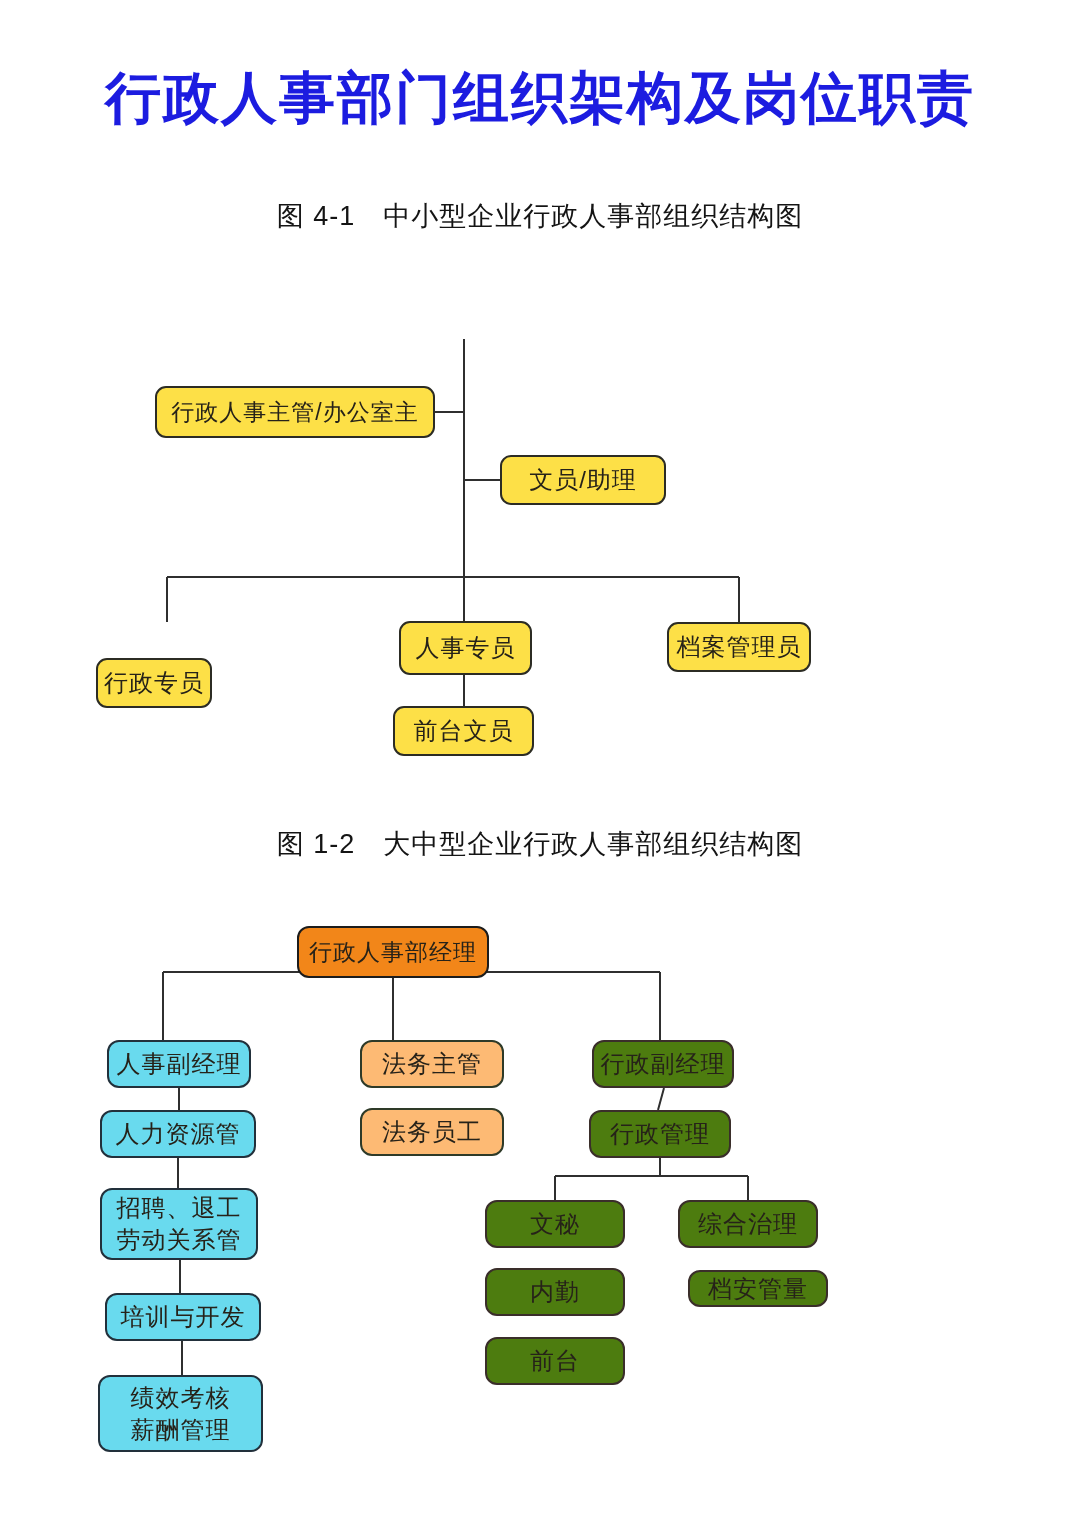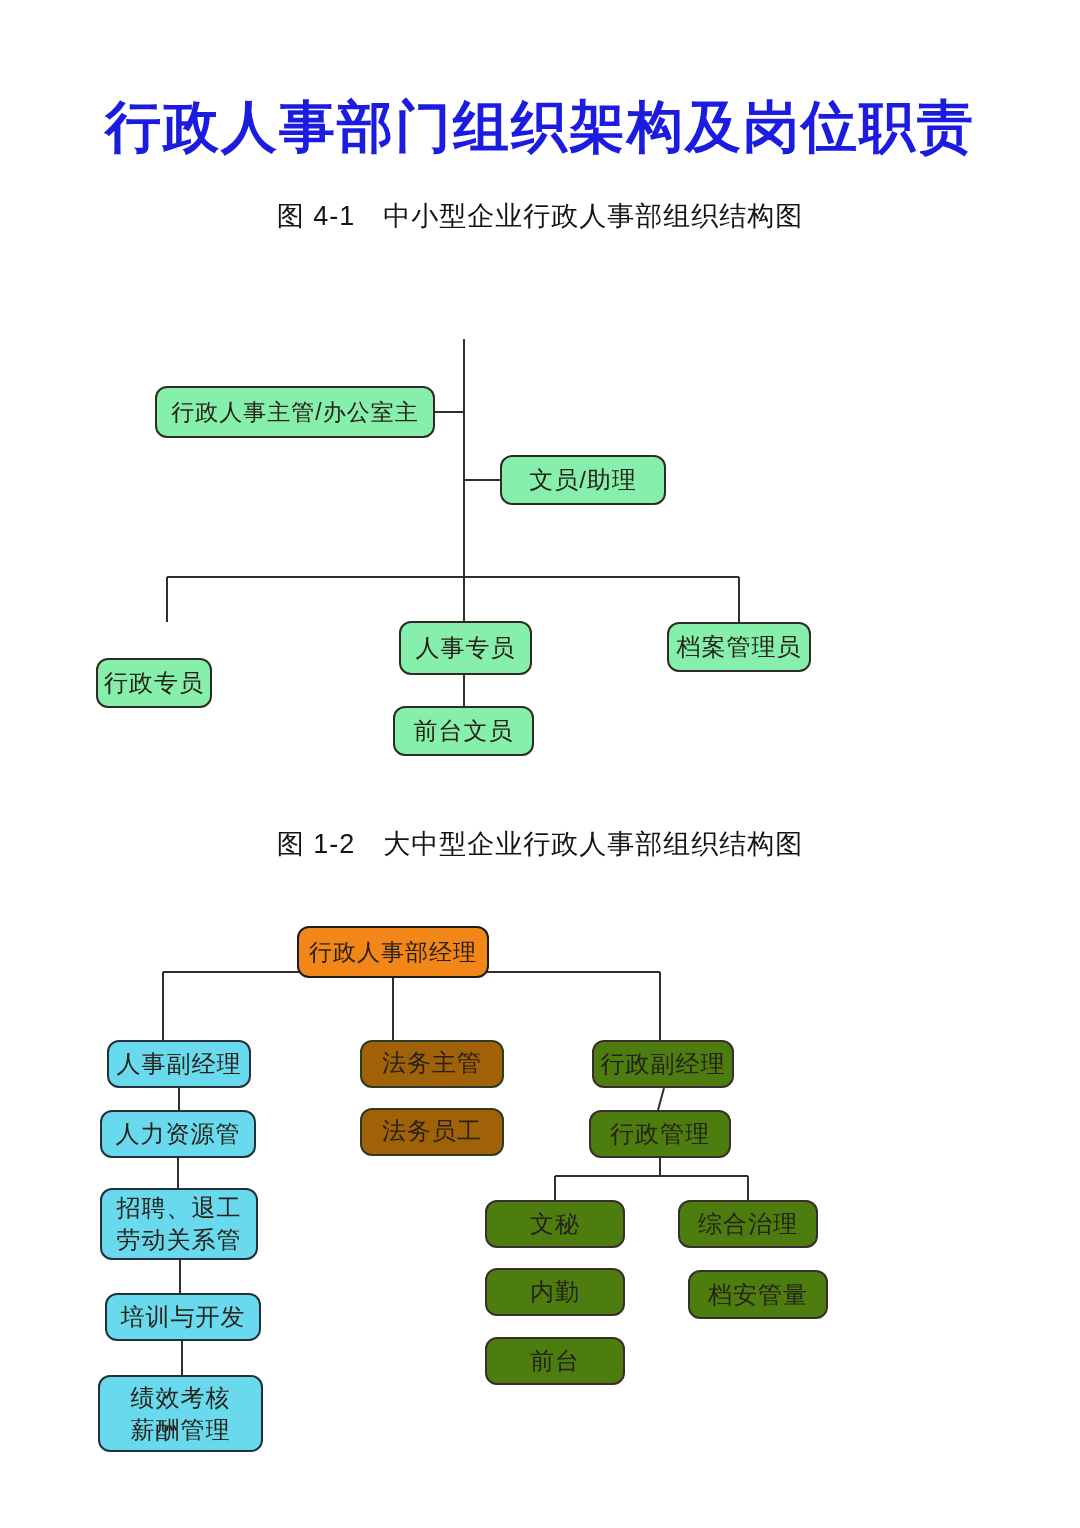--- a/index.html
+++ b/index.html
@@ -2,41 +2,41 @@
 <html><head>
 <meta charset="utf-8">
 <style>
   html,body{margin:0;padding:0;background:#ffffff;}
   .page{
     position:relative;width:1080px;height:1528px;background:#ffffff;
     font-family:"Liberation Sans",sans-serif;overflow:hidden;margin:0 auto;
   }
   .title{
     position:absolute;left:0;top:70px;width:100%;text-align:center;
-    font-size:56px;font-weight:900;color:#1c1ce0;letter-spacing:2px;line-height:1;margin-top:29px;
+    font-size:56px;font-weight:900;color:#1c1ce0;letter-spacing:2px;line-height:1;
   }
   .caption{
     position:absolute;left:0;width:100%;text-align:center;
     font-size:27px;color:#141414;line-height:1.1;letter-spacing:1px;
   }
   .caption.c1{top:202px;}
   .caption.c2{top:830px;}
   svg.lines{position:absolute;left:0;top:0;z-index:1;}
   .node{
     position:absolute;z-index:2;box-sizing:border-box;
     display:flex;flex-direction:column;align-items:center;justify-content:center;
     border:2px solid #33302b;border-radius:12px;
     font-size:24px;color:#262219;line-height:1.32;letter-spacing:1px;text-align:center;
   }
   .fs23{font-size:23px;}
   .orange1{background:#f9bc85;border-color:#473a2c;}
-  .yellow {background:#86efac;border-color:#2c2c24;}
+  .yellow {background:#fde047;border-color:#2c2c24;border-radius:11px;}
   .orange2{background:#f28619;border-color:#1c1c1c;margin-top:40px;}
   .cyan   {background:#69daee;border-color:#22303b;}
-  .green  {background:#a16207;border-color:#2e3a28;font-family:Liberation Serif, serif;}
+  .green  {background:#fdba74;border-color:#2e3a28;}
   .pink   {background:#4d7c0f;border-color:#3a2e2a;}
 </style>
 </head>
 <body>
 
 <div class="page">
 
   <div class="title">行政人事部门组织架构及岗位职责</div>
 
   <div class="caption c1">图 4-1　中小型企业行政人事部组织结构图</div>
@@ -107,16 +107,16 @@
   <div class="node pink" style="left:589px;top:1110px;width:142px;height:48px">行政管理</div>
 
   <div class="node pink" style="left:485px;top:1200px;width:140px;height:48px">文秘</div>
 
   <div class="node pink" style="left:485px;top:1268px;width:140px;height:48px">内勤</div>
 
   <div class="node pink" style="left:485px;top:1337px;width:140px;height:48px">前台</div>
 
   <div class="node pink" style="left:678px;top:1200px;width:140px;height:48px">综合治理</div>
 
-  <div class="node pink" style="left:688px;top:1270px;width:140px;height:49px">档安管量</div>
+  <div class="node pink" style="left:688px;top:1270px;width:140px;height:37px">档安管量</div>
 
 
 </div>
 
 </body></html>

